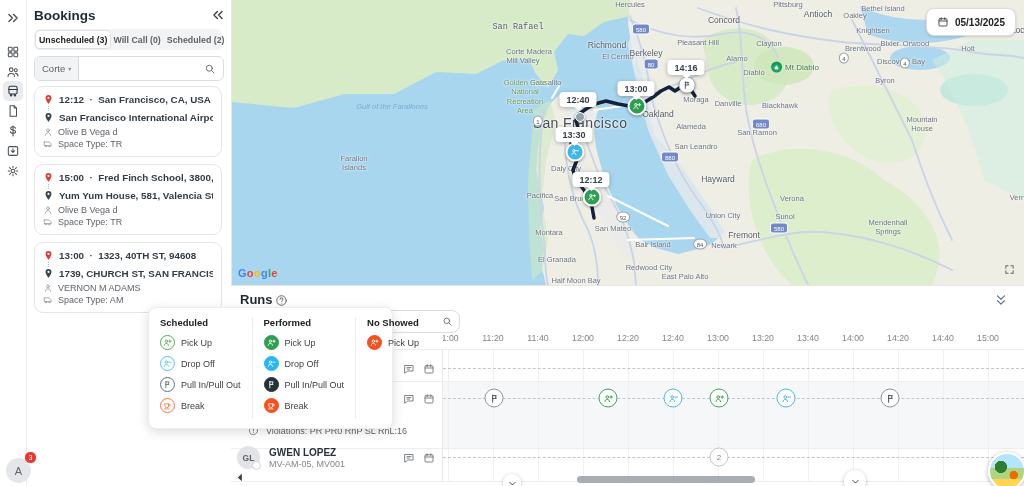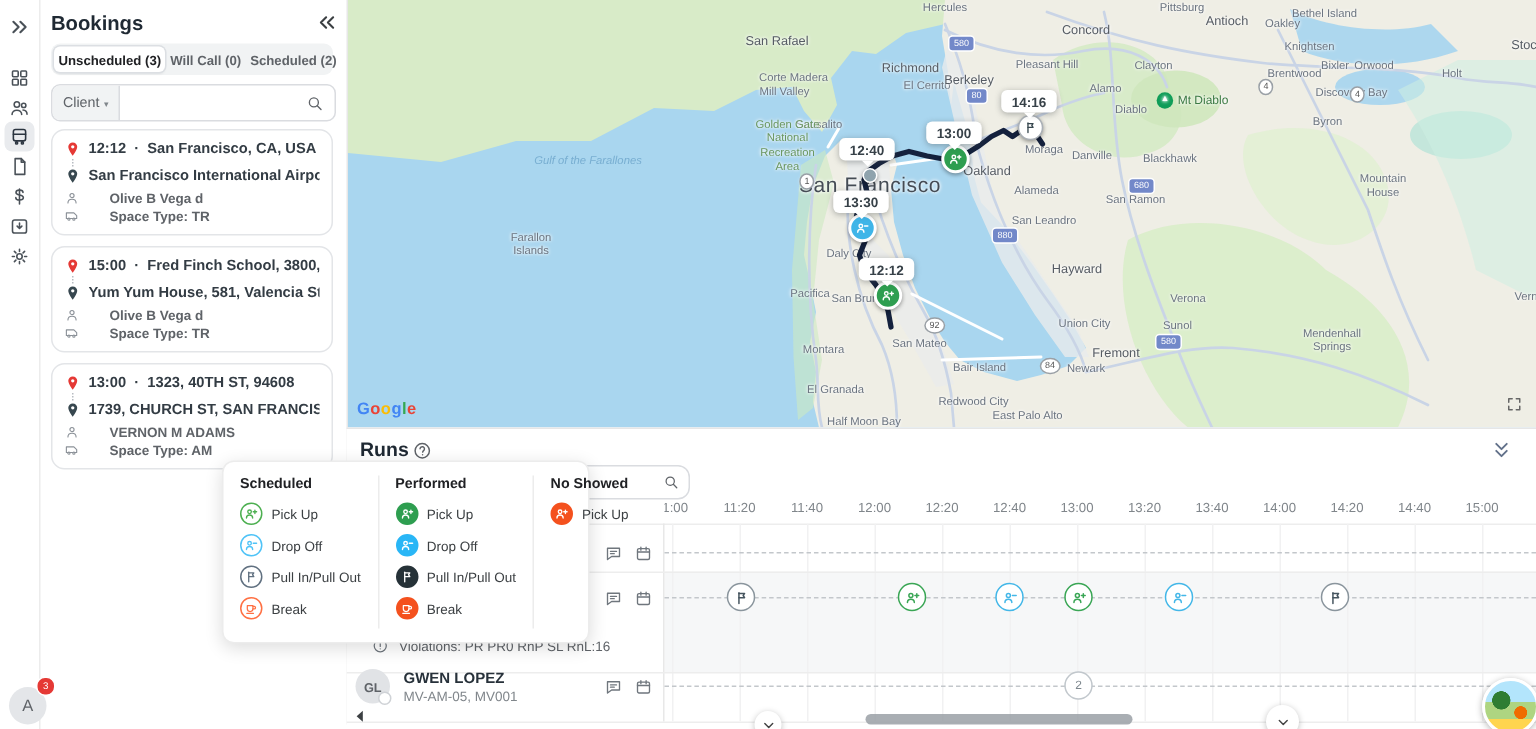--- a/index.html
+++ b/index.html
@@ -32,21 +32,21 @@
   #bk-search{flex:1;border:none;outline:none;font-size:9.5px;padding:0 4px;font-family:"Liberation Sans",sans-serif;min-width:0;}
   #bk-search-ic{width:12px;height:12px;color:#5f6368;margin-right:7px;cursor:pointer;}
   #cards{position:absolute;left:8px;top:86px;width:188px;}
   .bcard{border:1px solid #e3e5e8;border-radius:9px;padding:7px 8px;margin-bottom:7px;background:#fff;cursor:pointer;}
   .bl{display:flex;gap:5px;min-width:0;}
   .bl .pin{width:11px;height:11px;}
   .pin.red{color:#e53935;}
   .pin.dark{color:#37474f;}
   .t1{font-size:9.8px;font-weight:bold;color:#333c44;white-space:nowrap;overflow:hidden;max-width:165px;}
   .conn{height:5px;border-left:1.5px dotted #b7bcc2;margin:1px 0 1px 5px;}
-  .bm{display:flex;align-items:flex-start;gap:20px;margin-top:4px;color:#5f6368;font-size:9px;font-weight:bold;}
+  .bm{display:flex;align-items:flex-start;gap:5px;margin-top:4px;color:#5f6368;font-size:9px;}
   .bm .ic{width:10px;height:10px;color:#8b9198;}
 
   
   #map{position:absolute;left:232px;top:0;width:792px;height:285px;overflow:hidden;background:#a9d6ef;z-index:1;cursor:grab;}
   #map svg.base,#map svg.routes{position:absolute;left:0;top:0;}
   .ml{position:absolute;transform:translate(-50%,-50%);white-space:pre-line;text-align:center;color:#6b7480;font-size:7.5px;line-height:1.25;
       text-shadow:0 0 2px #fff,0 0 3px #fff;pointer-events:none;}
   .ml.c{font-size:8.5px;color:#555b63;}
   .ml.b{font-size:14px;color:#454c55;letter-spacing:.4px;}
   .ml.w{font-style:italic;color:#78aed1;text-shadow:none;}
@@ -213,21 +213,21 @@
         </svg>
       </span>
   </div>
   <div id="tabs">
       <span class="tab active">Unscheduled (3)</span>
       <span class="tab">Will Call (0)</span>
       <span class="tab">Scheduled (2)</span>
     </div>
   <div id="bk-filter">
     <div id="bk-filter-chip">
-      <span>Client</span>
+      <span>Corte</span>
       <span class="caret">▾</span>
     </div>
     <input id="bk-search" placeholder="" style="">
     <span id="bk-search-ic" class="ic">
         <svg viewBox="0 0 24 24" fill="none" stroke="currentColor" stroke-width="1.8" stroke-linecap="round" stroke-linejoin="round">
           <circle cx="10.5" cy="10.5" r="6"></circle>
           <path d="M15 15l5 5"></path>
         </svg>
       </span>
   </div>
@@ -392,21 +392,21 @@
       <path d="M620,20 C640,60 660,100 680,140 C690,170 700,200 720,240"></path>
     </g>
     <g fill="none" stroke="#ffffff" stroke-width="2" stroke-linecap="round">
       <path d="M362,110 L404,104"></path>
       <path d="M327,86 L320,98"></path>
       <path d="M376,196 L436,226"></path>
       <path d="M396,240 L462,238"></path>
     </g>
   </svg>
   <div id="map-labels">
-      <div class="ml c" style="left: 286px; top: 27px;">San Rafael</div>
+      <div class="ml c" style="left: 286px; top: 27px; font-family: Liberation Mono, monospace;">San Rafael</div>
       <div class="ml c" style="left: 375px; top: 45px;">Richmond</div>
       <div class="ml s" style="left: 386px; top: 57px;">El Cerrito</div>
       <div class="ml s" style="left: 398px; top: 5px;">Hercules</div>
       <div class="ml s" style="left: 297px; top: 52px;">Corte Madera</div>
       <div class="ml s" style="left: 291px; top: 61px;">Mill Valley</div>
       <div class="ml s" style="left: 314px; top: 83px;">Sausalito</div>
       <div class="ml c" style="left: 414px; top: 53px;">Berkeley</div>
       <div class="ml p" style="left: 293px; top: 97px;">Golden Gate
 National
 Recreation
@@ -517,20 +517,29 @@
           <svg viewBox="0 0 24 24" fill="none" stroke="currentColor" stroke-width="1.8" stroke-linecap="round" stroke-linejoin="round">
             <circle cx="9" cy="8.5" r="3.2" stroke-width="2.4"></circle>
             <path d="M3.5 19.5c0-3.1 2.5-5.2 5.5-5.2s5.5 2.1 5.5 5.2" stroke-width="2.4"></path>
             <path d="M15.5 8.5h6M18.5 5.5v6" stroke-width="2.4"></path>
           </svg>
         </span>
       </div>
       <div class="mtp" style="left: 359px; top: 187px;">12:12</div>
     </div>
 
+  <div id="date-chip">
+    <span class="ic">
+        <svg viewBox="0 0 24 24" fill="none" stroke="currentColor" stroke-width="1.8" stroke-linecap="round" stroke-linejoin="round">
+          <rect x="4" y="5.5" width="16" height="14.5" rx="2"></rect>
+          <path d="M4 10h16M8.5 3.5v4M15.5 3.5v4"></path>
+        </svg>
+      </span>
+    <span>05/13/2025</span>
+  </div>
   <div id="gmap-logo"><span style="color: rgb(66, 133, 244);">G</span><span style="color: rgb(234, 67, 53);">o</span><span style="color: rgb(251, 188, 5);">o</span><span style="color: rgb(66, 133, 244);">g</span><span style="color: rgb(52, 168, 83);">l</span><span style="color: rgb(234, 67, 53);">e</span></div>
   <span id="fullscreen-ic" class="ic">
       <svg viewBox="0 0 24 24" fill="none" stroke="currentColor" stroke-width="1.8" stroke-linecap="round" stroke-linejoin="round">
         <path d="M4 9V4h5M15 4h5v5M20 15v5h-5M9 20H4v-5" stroke-width="2.2"></path>
       </svg>
     </span>
 </div>
 
 <section id="runs">
   <span id="runs-title">Runs</span>

